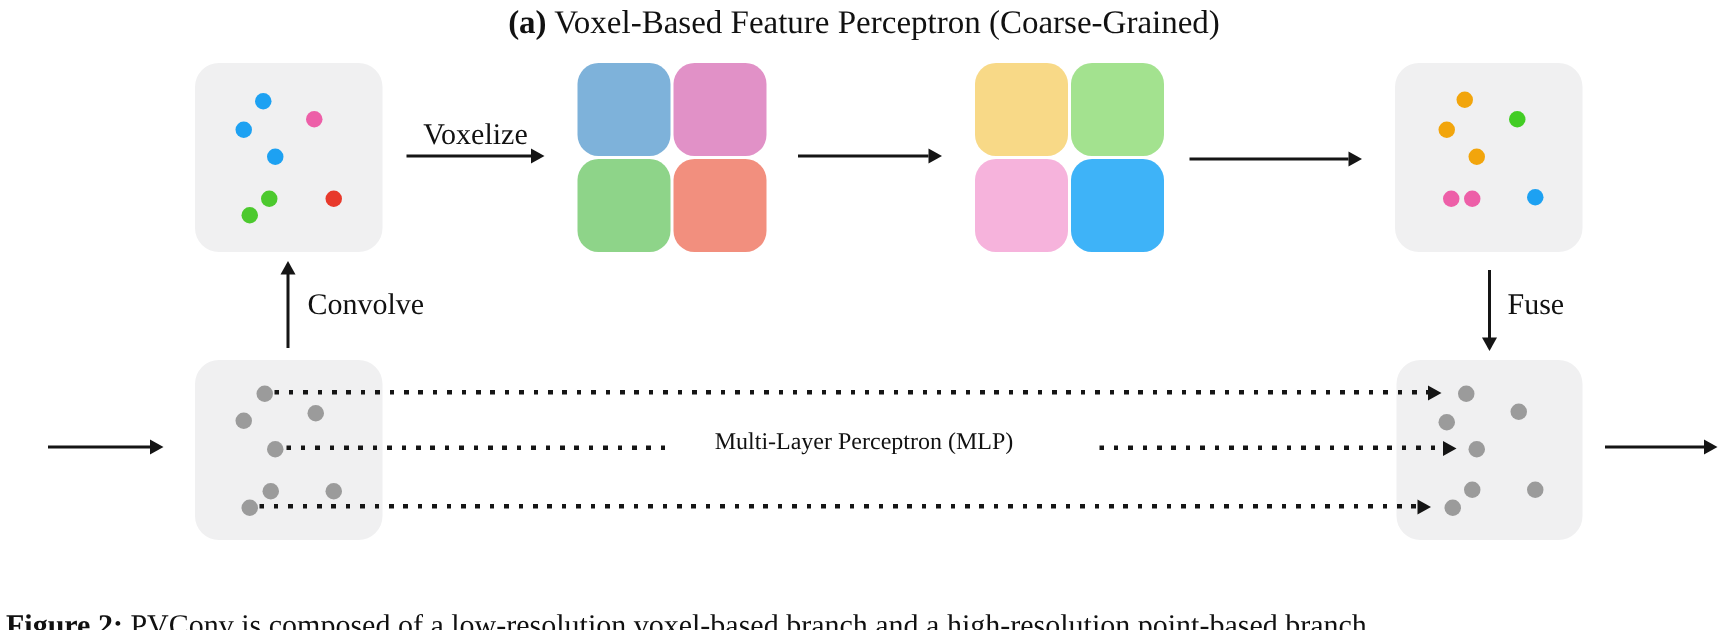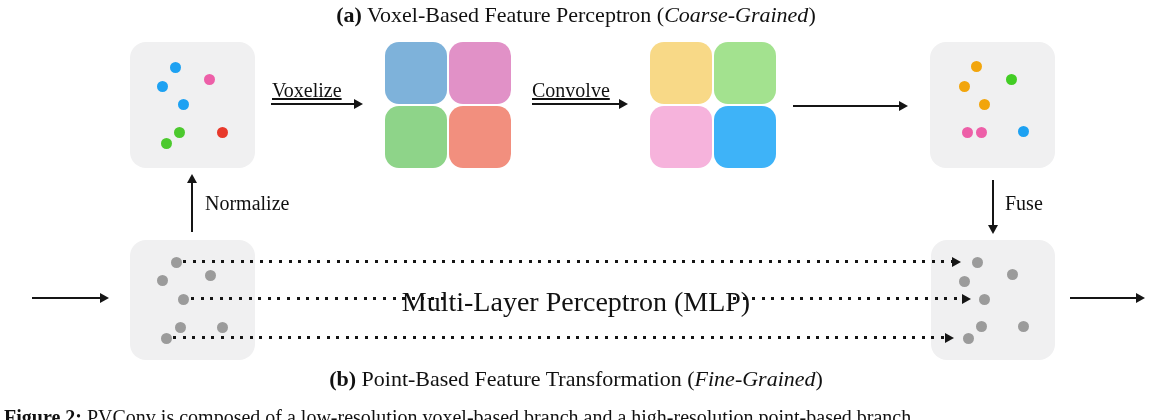--- a/index.html
+++ b/index.html
@@ -4,21 +4,21 @@
 <style>
   html,body{margin:0;padding:0;background:#ffffff;}
   .canvas{
     position:relative;width:1152px;height:420px;background:#ffffff;
     overflow:hidden;font-family:"Liberation Serif","DejaVu Serif",serif;color:#111;
   }
   .title{
     position:absolute;left:0;right:0;text-align:center;font-size:22px;line-height:24px;white-space:nowrap;
   }
   .title .tag{font-weight:bold;}
-  .title .emph{font-style:italic;}
+  .title .emph{}
   .title-a{top:3px;}
   .title-b{top:367px;}
 
   .pbox{
     position:absolute;width:125px;height:126px;border-radius:16px;background:#f0f0f1;
   }
   .pbox-tl{left:130px;top:42px;}
   .pbox-tr{left:930px;top:42px;}
   .pbox-bl{left:130px;top:240px;height:120px;}
   .pbox-br{left:931px;top:240px;width:124px;height:120px;}
@@ -32,26 +32,26 @@
   .vgrid-2{left:650px;}
   .vcell{border-radius:14px;}
 
   .hline{position:absolute;height:2px;background:#151515;}
   .head-r{position:absolute;width:0;height:0;border-left:9px solid #151515;border-top:5px solid transparent;border-bottom:5px solid transparent;}
   .vline{position:absolute;width:2px;background:#151515;}
   .head-u{position:absolute;width:0;height:0;border-bottom:9px solid #151515;border-left:5px solid transparent;border-right:5px solid transparent;}
   .head-d{position:absolute;width:0;height:0;border-top:9px solid #151515;border-left:5px solid transparent;border-right:5px solid transparent;}
 
   .alabel{position:absolute;font-size:20px;line-height:22px;white-space:nowrap;}
-  .alabel-c{text-decoration:underline;}
+  .alabel-c{text-align:center;}
 
   .dotline{position:absolute;height:3px;background:repeating-linear-gradient(to right,#151515 0 3px,transparent 3px 9.6px);}
   .dotline .head-r{left:100%;top:-3.5px;}
 
-  .mlp{position:absolute;left:0;right:0;top:286px;text-align:center;font-size:28px;white-space:nowrap;}
+  .mlp{position:absolute;left:0;right:0;top:286px;text-align:center;font-size:16px;white-space:nowrap;}
 
   .caption{position:absolute;left:4px;top:406px;font-size:20px;white-space:nowrap;}
   .caption .pfx{font-weight:bold;}
 </style>
 </head>
 <body>
 
 <div class="canvas">
 
   <div class="title title-a">
@@ -72,21 +72,20 @@
   <div class="hline" style="left:271px;top:103px;width:83px;"></div>
   <div class="head-r" style="left:354px;top:99px;"></div>
 
   <div class="vgrid vgrid-1">
       <div class="vcell" style="background: rgb(126, 178, 218);"></div>
       <div class="vcell" style="background: rgb(225, 145, 199);"></div>
       <div class="vcell" style="background: rgb(142, 212, 137);"></div>
       <div class="vcell" style="background: rgb(242, 143, 126);"></div>
     </div>
 
-  <div class="alabel alabel-c" style="left:532px;top:79px;width:96px;">Convolve</div>
   <div class="hline" style="left:532px;top:103px;width:87px;"></div>
   <div class="head-r" style="left:619px;top:99px;"></div>
 
   <div class="vgrid vgrid-2">
       <div class="vcell" style="background: rgb(248, 217, 135);"></div>
       <div class="vcell" style="background: rgb(163, 226, 143);"></div>
       <div class="vcell" style="background: rgb(246, 179, 220);"></div>
       <div class="vcell" style="background: rgb(62, 179, 248);"></div>
     </div>
 
@@ -98,21 +97,21 @@
       <span class="dot" style="left: 75.5px; top: 31.5px; background: rgb(66, 205, 36);"></span>
       <span class="dot" style="left: 28.5px; top: 38.5px; background: rgb(242, 165, 12);"></span>
       <span class="dot" style="left: 48.5px; top: 56.5px; background: rgb(242, 165, 12);"></span>
       <span class="dot" style="left: 31.5px; top: 84.5px; background: rgb(237, 95, 168);"></span>
       <span class="dot" style="left: 45.5px; top: 84.5px; background: rgb(237, 95, 168);"></span>
       <span class="dot" style="left: 87.5px; top: 83.5px; background: rgb(29, 161, 242);"></span>
     </div>
 
   <div class="vline" style="left:191px;top:182px;height:50px;"></div>
   <div class="head-u" style="left:187px;top:174px;"></div>
-  <div class="alabel" style="left:205px;top:192px;">Normalize</div>
+  <div class="alabel" style="left:205px;top:192px;">Convolve</div>
 
   <div class="vline" style="left:992px;top:180px;height:46px;"></div>
   <div class="head-d" style="left:988px;top:225px;"></div>
   <div class="alabel" style="left:1005px;top:192px;">Fuse</div>
 
   <div class="hline" style="left:32px;top:297px;width:68px;"></div>
   <div class="head-r" style="left:100px;top:293px;"></div>
 
   <div class="pbox pbox-bl">
       <span class="dot" style="left: 40.5px; top: 16.5px; background: rgb(155, 155, 155);"></span>
@@ -142,21 +141,18 @@
   </div>
   <div class="dotline" style="left:173px;top:336px;width:772px;">
     <div class="head-r"></div>
   </div>
 
   <div class="mlp">Multi-Layer Perceptron (MLP)</div>
 
   <div class="hline" style="left:1070px;top:297px;width:66px;"></div>
   <div class="head-r" style="left:1136px;top:293px;"></div>
 
-  <div class="title title-b">
-    <span class="tag">(b)</span><span> Point-Based Feature Transformation (</span><span class="emph">Fine-Grained</span><span>)</span>
-  </div>
 
   <div class="caption">
     <span class="pfx">Figure 2:</span><span> PVConv is composed of a low-resolution voxel-based branch and a high-resolution point-based branch.</span>
   </div>
 
 </div>
 
 </body></html>

